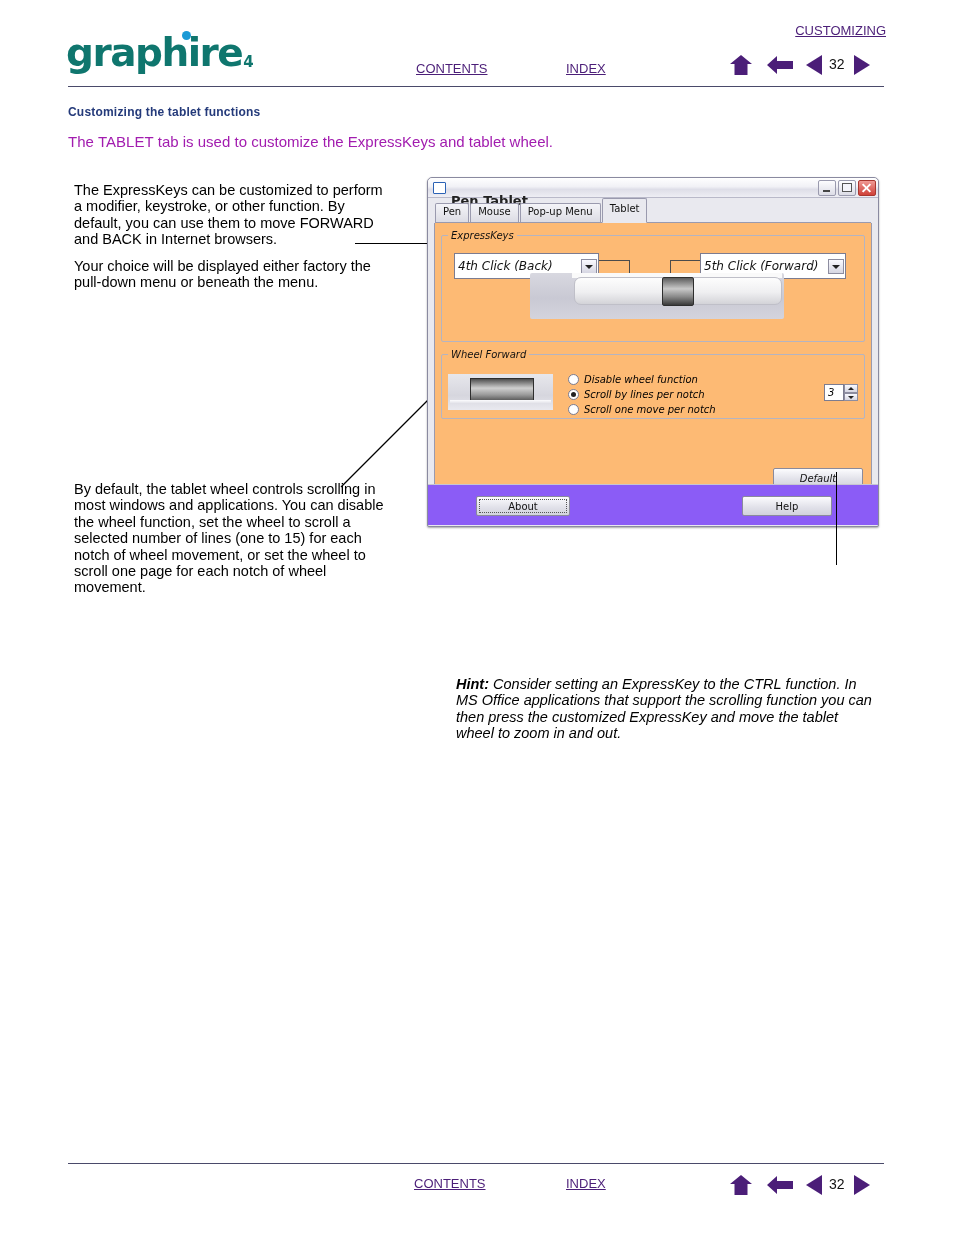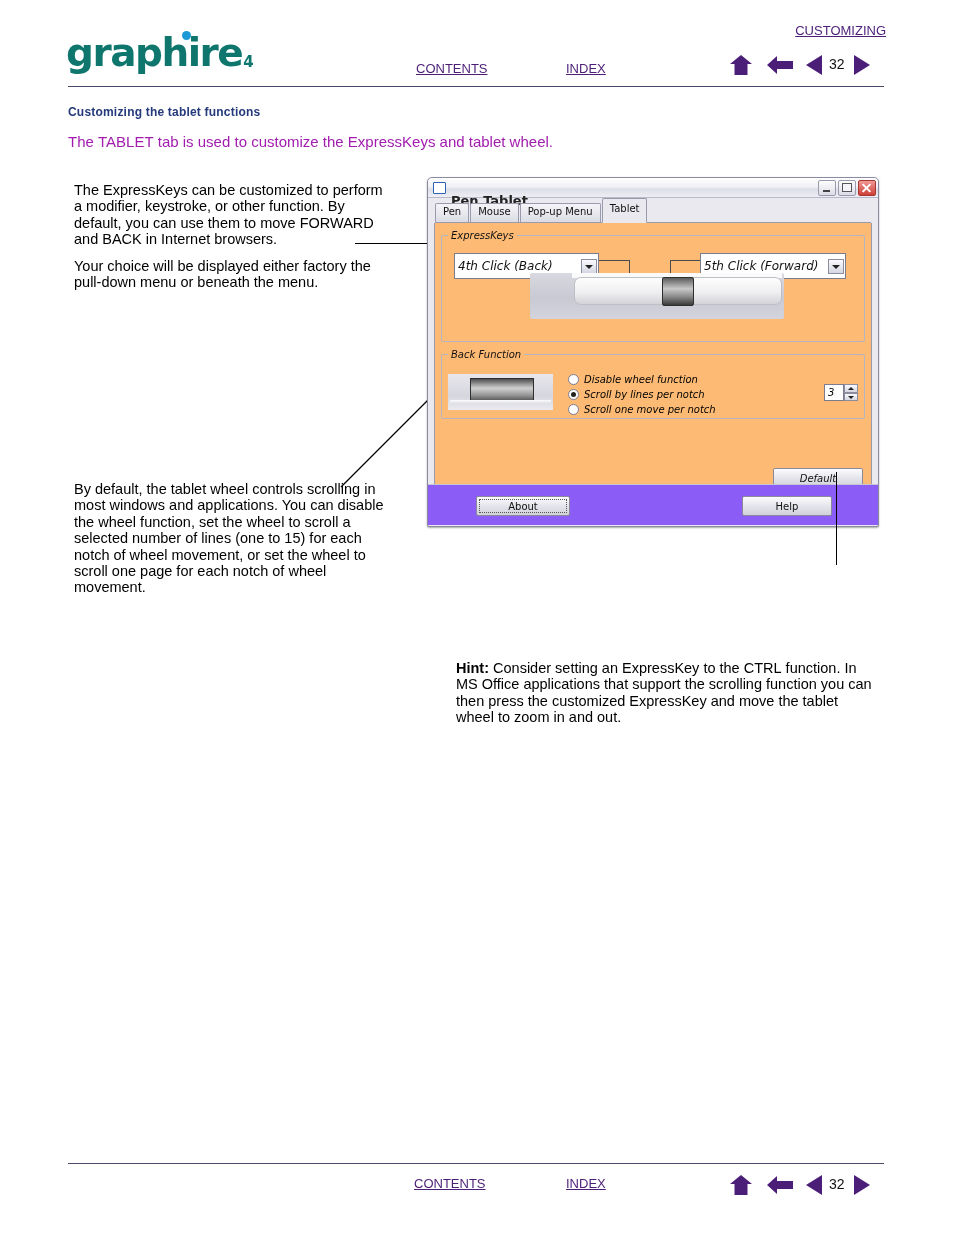--- a/index.html
+++ b/index.html
@@ -565,21 +565,21 @@
 
           <div class="tabletart">
             <div class="slot"></div>
             <div class="keybar left"></div>
             <div class="keybar right"></div>
             <div class="wheel"></div>
           </div>
         </fieldset>
 
         <fieldset class="grp" style="height:58px;">
-          <legend>Back Function</legend>
+          <legend>Wheel Forward</legend>
 
           <div class="wheelpreview">
             <div class="bar"></div>
             <div class="lip"></div>
           </div>
 
           <div class="radiorow" style="left:126px; top:14px;">
             <span class="radio"></span>
             <span>Disable wheel function</span>
           </div>
@@ -607,21 +607,21 @@
       <div class="dlg-footer">
         <div class="btn focus" style="left:48px; top:11px; width:92px;">About</div>
         <div class="btn" style="right:46px; top:11px; width:88px;margin-left:24px;">Help</div>
       </div>
     </div>
   </div>
 
   <div class="leader v" style="left:836px; top:472px; height:93px;"></div>
 
 
-  <div class="blk" style="left:456px; top:660px; width:420px;">
+  <div class="blk" style="left:456px; top:676px; width:420px;font-style:italic;">
     <p><b>Hint:</b><span> Consider setting an ExpressKey to the </span><span class="sc">CTRL</span><span> function. In MS Office applications that support the scrolling function you can then press the customized ExpressKey and move the tablet wheel to zoom in and out.</span></p>
   </div>
 
   <div class="hdr-rule" style="top:1163px;"></div>
 
   <a class="navlink ftr-contents">CONTENTS</a>
   <a class="navlink ftr-index">INDEX</a>
 
   <div class="navcluster" style="left:730px; top:1172px;">
     <svg class="nav-home" viewBox="0 0 22 20">

